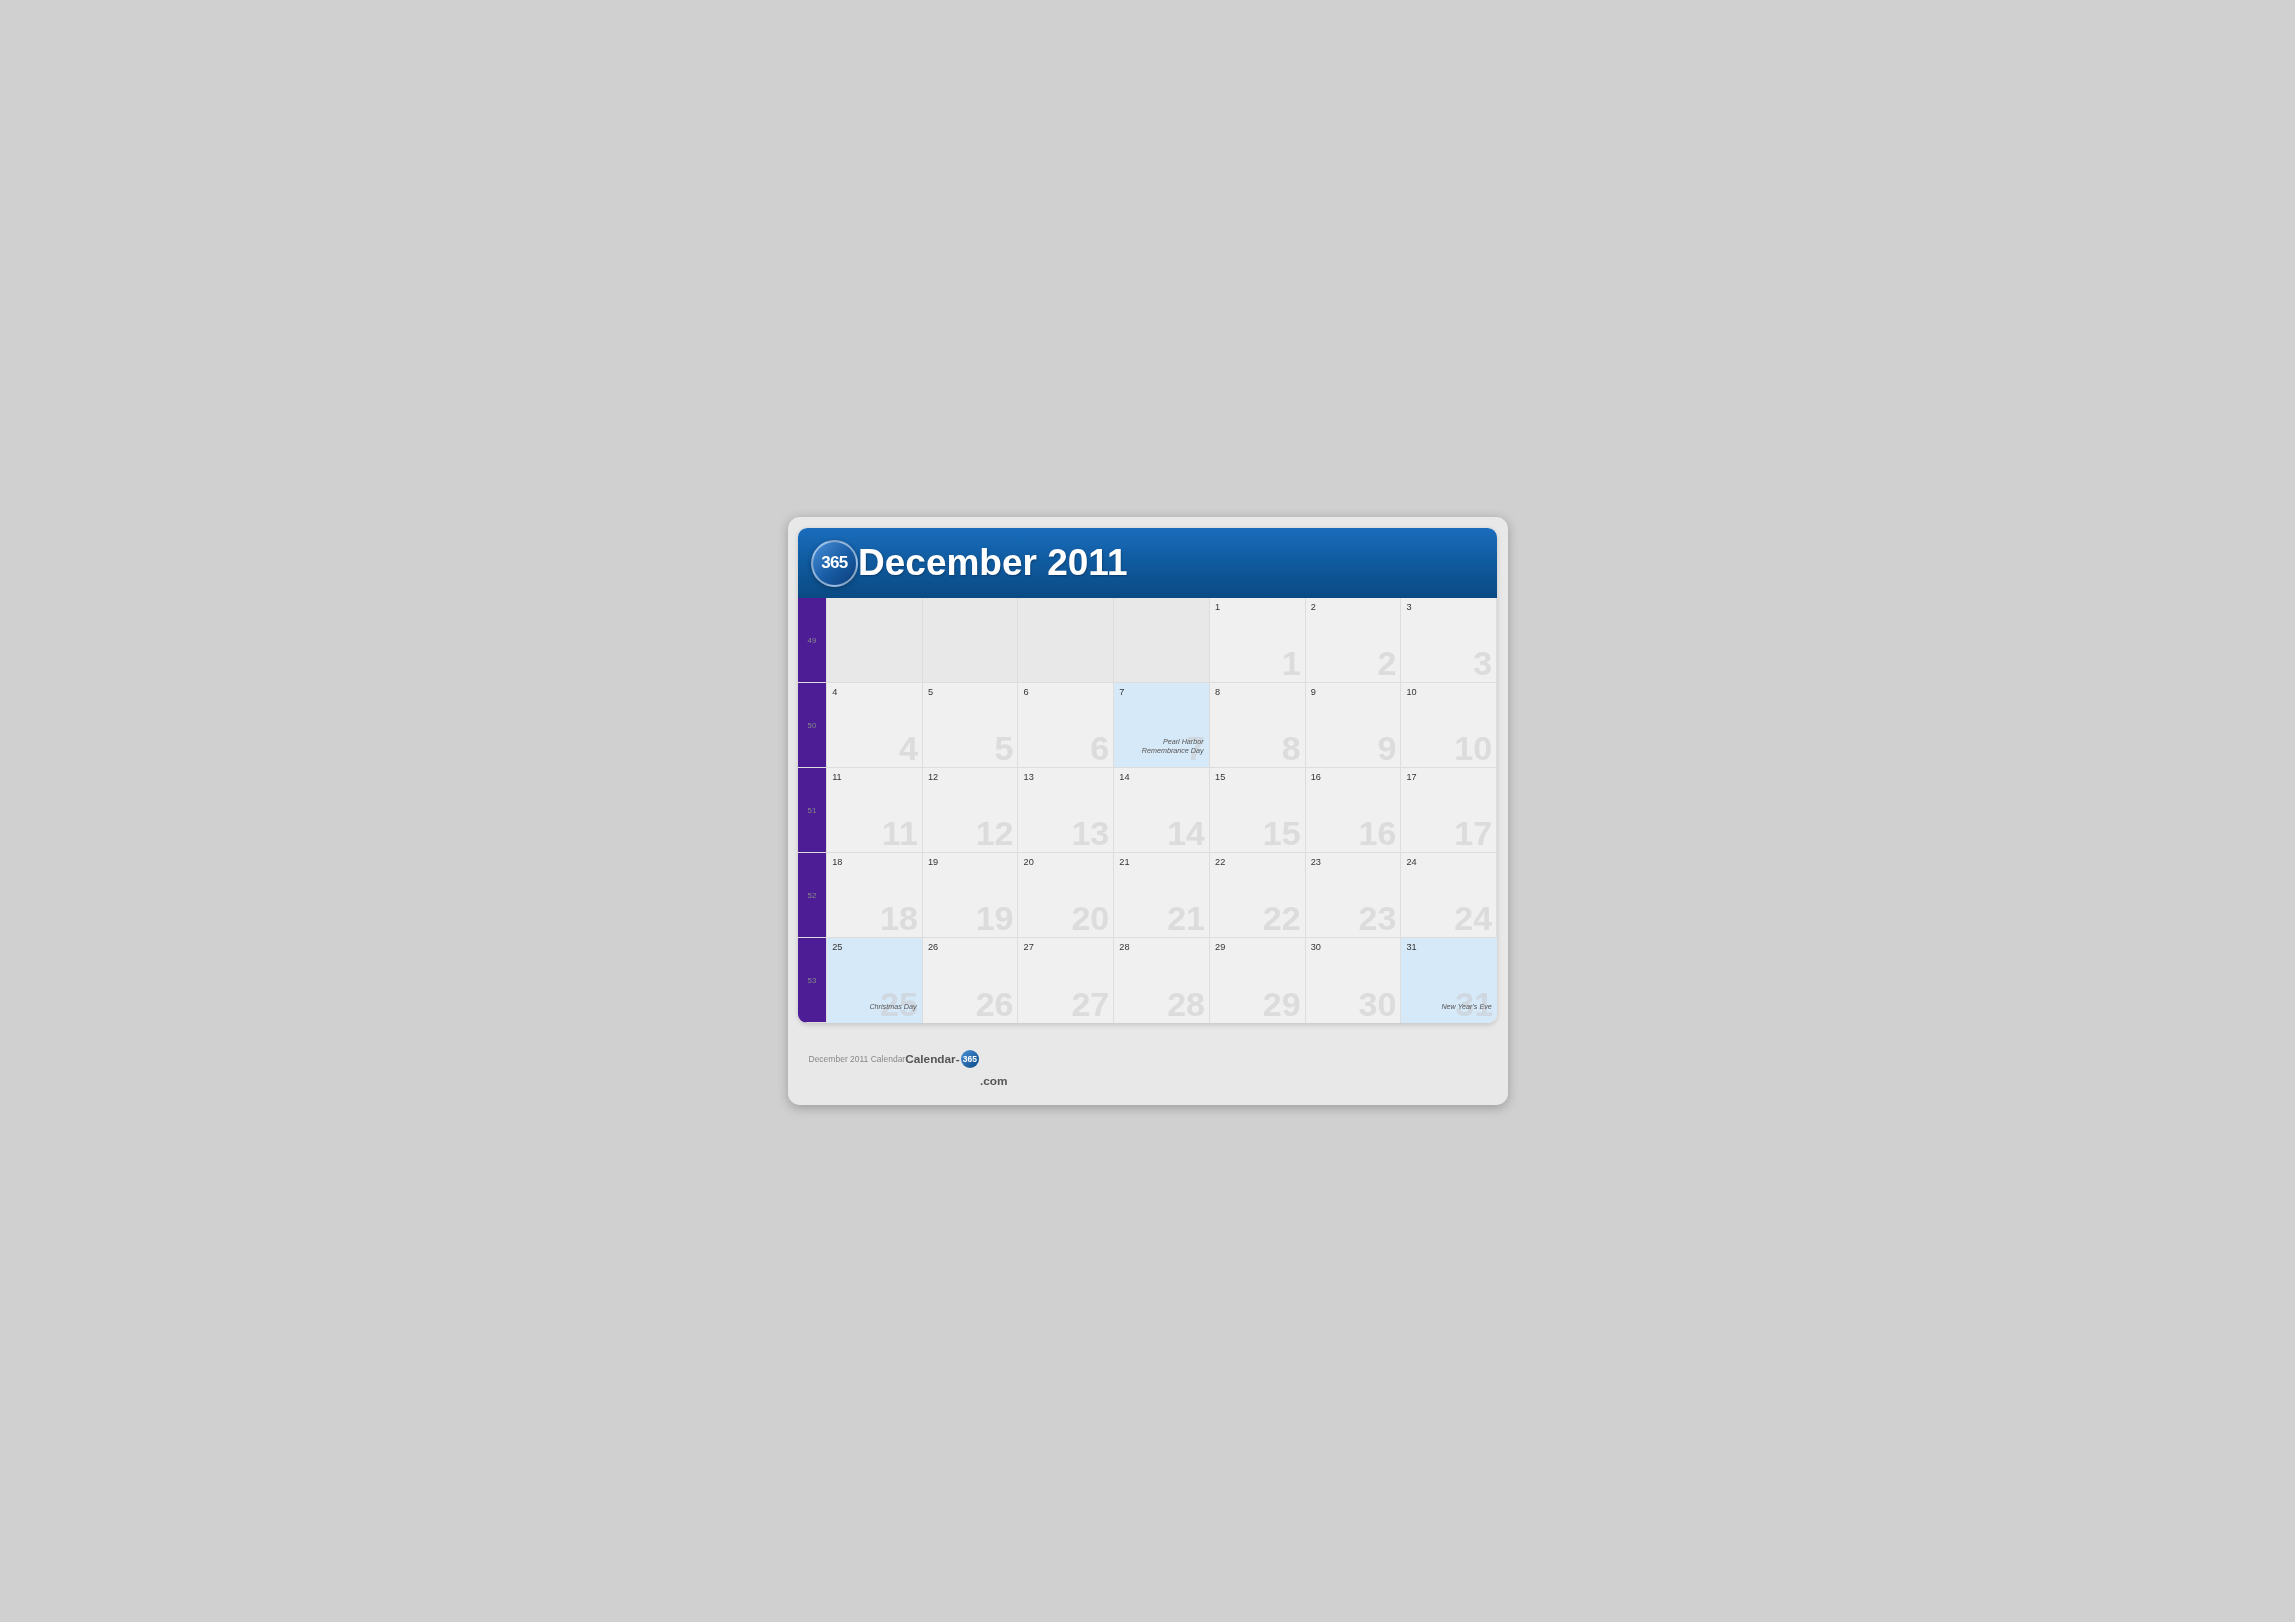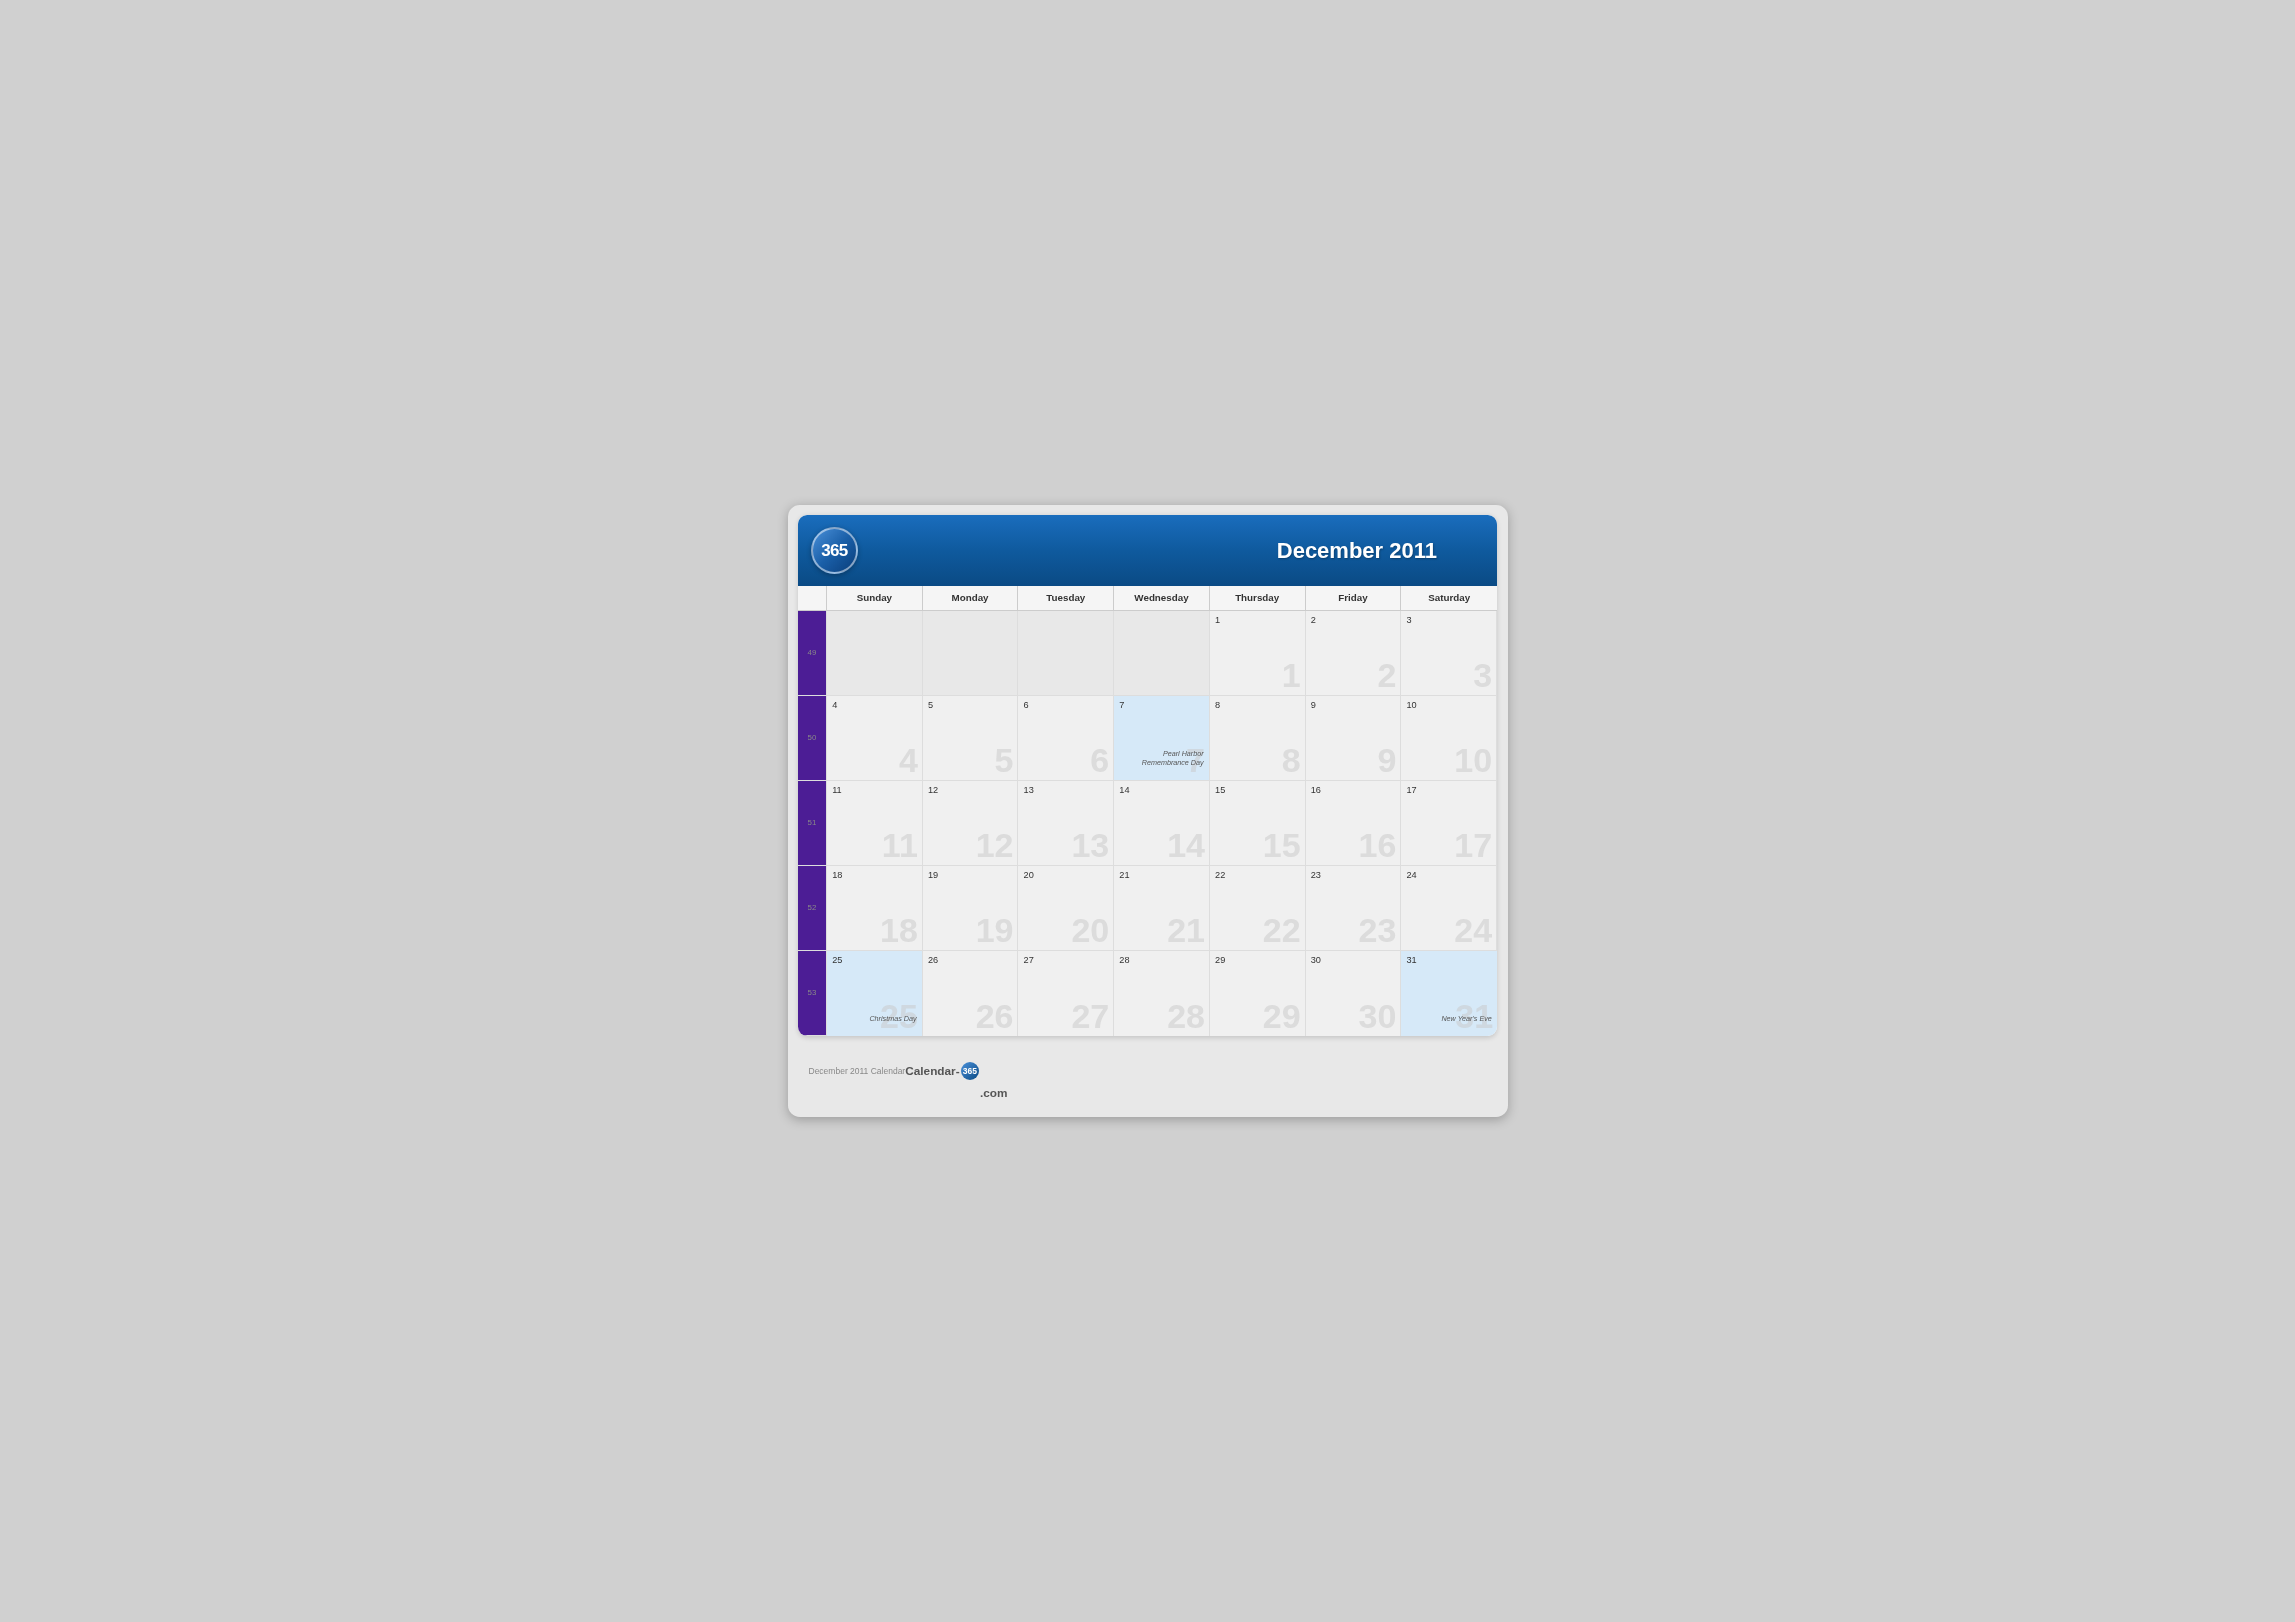--- a/index.html
+++ b/index.html
@@ -48,23 +48,23 @@
       justify-content: center;
       color: white;
       font-size: 17px;
       font-weight: bold;
       letter-spacing: -0.7px;
       flex-shrink: 0;
       box-shadow: 0 1.3px 5.2px rgba(0,0,0,0.3);
     }
     .header-title {
       flex: 1;
-      text-align: right;
+      text-align: left;
       color: white;
-      font-size: 22px;
+      font-size: 37px;
       font-weight: bold;
       text-shadow: 0.7px 0.7px 2px rgba(0,0,0,0.3);
       margin-right: 47px;
     }
     
     .day-headers {
       display: grid;
       grid-template-columns: 29px repeat(7, 1fr);
       background: #f5f5f5;
       border-bottom: 0.7px solid #ccc;
@@ -185,30 +185,20 @@
 <div class="page-wrapper">
   <div class="calendar-container">
 
     <div class="calendar-header">
       <div class="logo-circle">
         <span>365</span>
       </div>
       <div class="header-title">December 2011</div>
     </div>
 
-    <div class="day-headers">
-      <div class="week-num-header"></div>
-      <div class="day-header">Sunday</div>
-      <div class="day-header">Monday</div>
-      <div class="day-header">Tuesday</div>
-      <div class="day-header">Wednesday</div>
-      <div class="day-header">Thursday</div>
-      <div class="day-header">Friday</div>
-      <div class="day-header">Saturday</div>
-    </div>
 
     <div class="calendar-grid" id="calendar-grid">
     <div class="week-num">49</div>
         <div class="calendar-cell empty"></div>
         <div class="calendar-cell empty"></div>
         <div class="calendar-cell empty"></div>
         <div class="calendar-cell empty"></div>
         <div class="calendar-cell">
           <span class="cell-date">1</span>
           <div class="cell-day-watermark">1</div>

